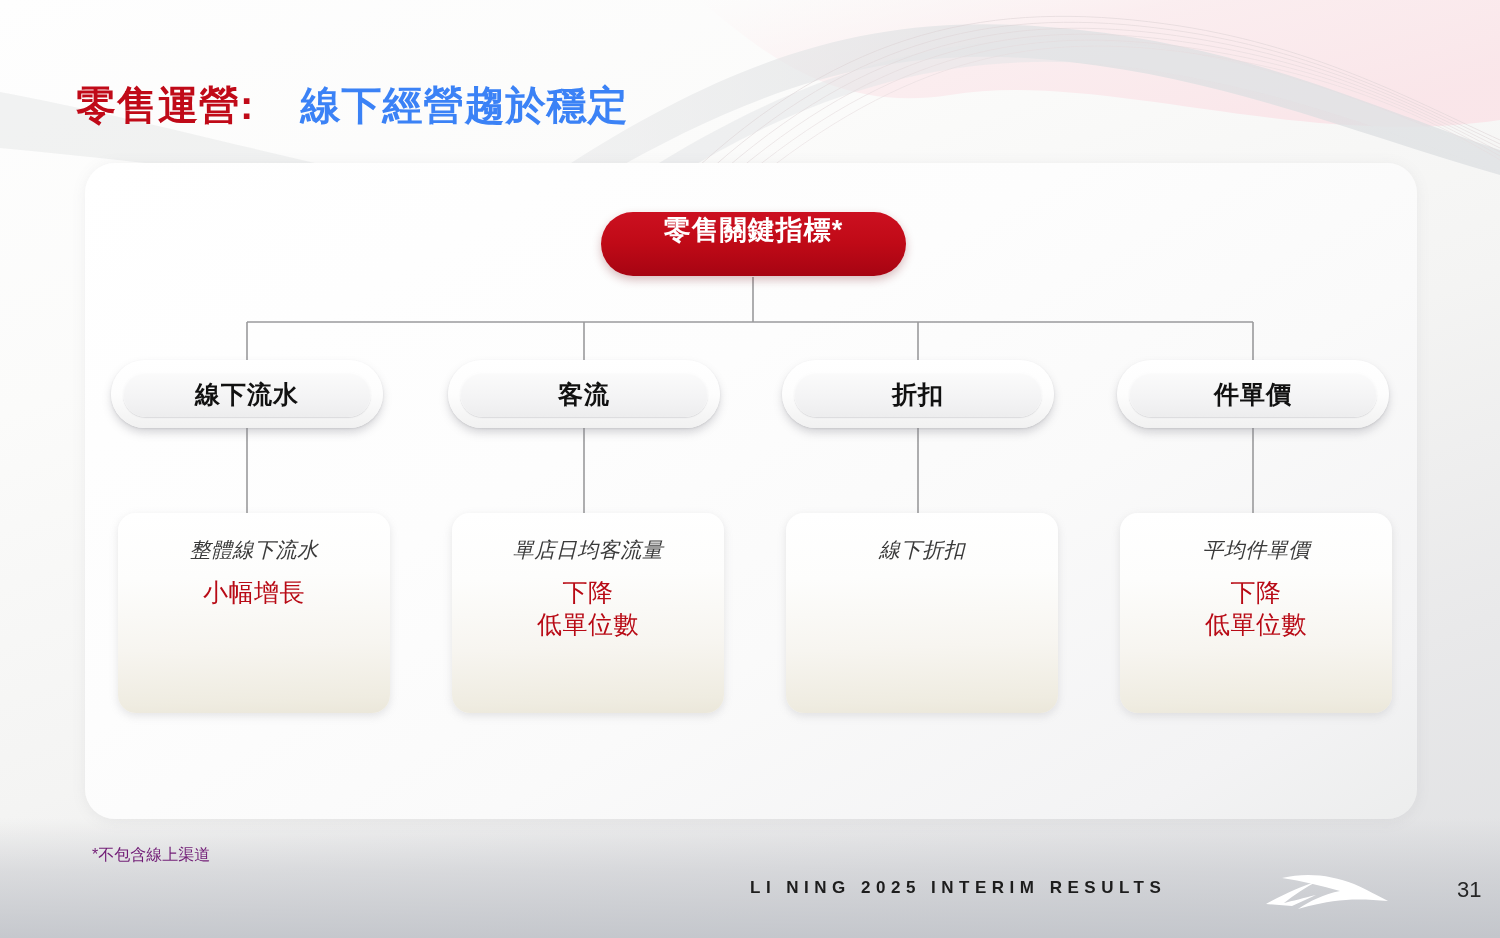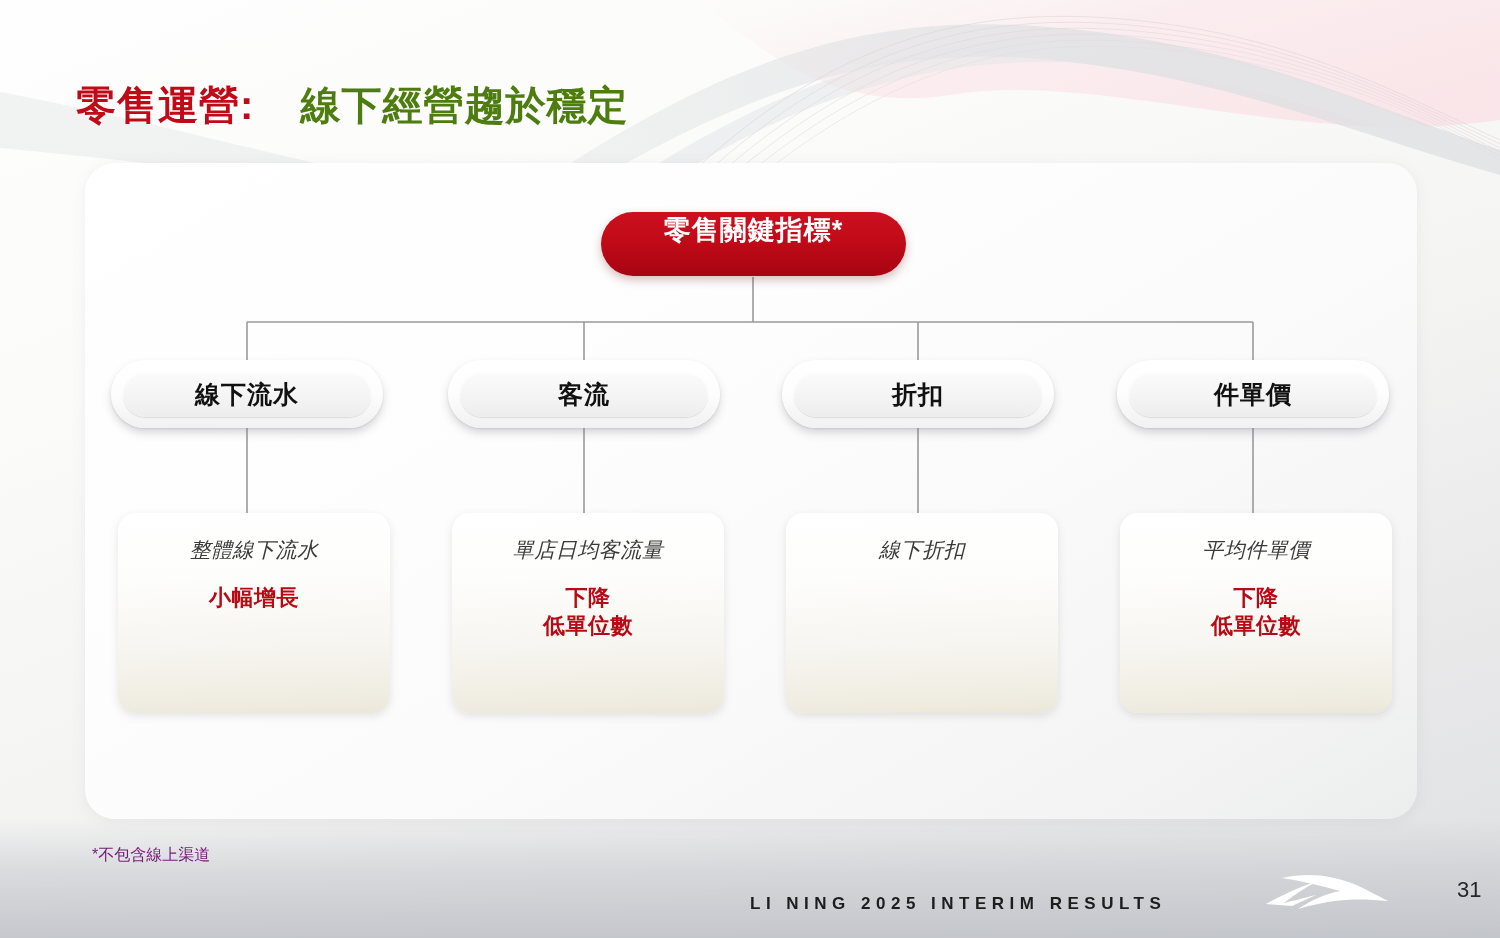--- a/index.html
+++ b/index.html
@@ -22,21 +22,21 @@
     pointer-events:none;
   }
 
   
   #title {
     position:absolute; left:76px; top:78px;
     font-size:40px; font-weight:bold; letter-spacing:1px;
     white-space:nowrap;
   }
   #title .red { color:#c00a18; }
-  #title .blk { color:#4d7c0f; }
+  #title .blk { color:#3b82f6; }
 
   
   #panel {
     position:absolute; left:85px; top:163px; width:1332px; height:656px;
     border-radius:30px;
     background:linear-gradient(150deg,#ffffff 0%,#fdfdfd 40%,#fafafa 62%,#f3f3f4 88%,#eceded 100%);
     box-shadow:0 2px 14px rgba(120,120,125,.10);
   }
 
   
@@ -75,37 +75,36 @@
     background:linear-gradient(178deg,#ffffff 0%,#fdfdfc 32%,#f7f5f0 66%,#efece1 92%,#ebe7da 100%);
     box-shadow:0 3px 9px rgba(140,140,145,.22);
     padding-top:24px; text-align:center;
   }
   .card-label {
     font-size:21px; color:#3a3a3a; font-weight:normal; letter-spacing:.5px;
     line-height:1.2;
     font-style:italic;
   }
   .card-value {
-    margin-top:22px;
-    font-size:22px; font-weight:bold; color:#b80a15; line-height:1.28;
+    margin-top:14px;
+    font-size:25px; font-weight:normal; color:#b80a15; line-height:1.28;
     letter-spacing:.5px;
   }
 
   
   #footnote {
     position:absolute; left:92px; top:845px;
     font-size:16px; color:#701a75;
   }
 
   
   #footer-text {
     position:absolute; left:750px; top:878px;
     font-size:17px; font-weight:bold; color:#1d1d1d; letter-spacing:5.5px;
     white-space:nowrap;
-    margin-top:16px;
   }
   #logo { position:absolute; left:1262px; top:868px; width:130px; height:44px; }
   #page-num {
     position:absolute; left:1457px; top:877px;
     font-size:22px; color:#262626;
   }
 </style>
 </head>
 <body>
 

